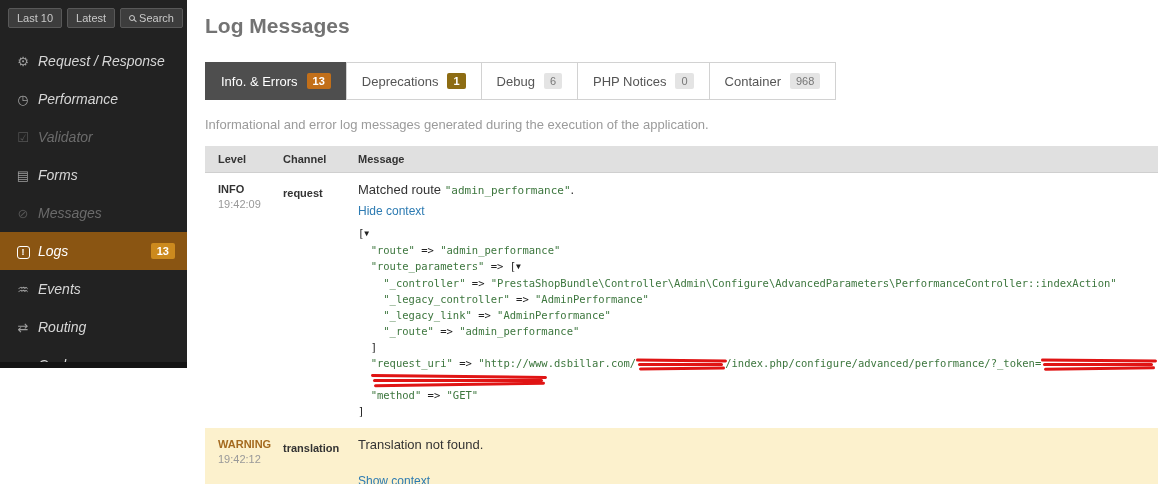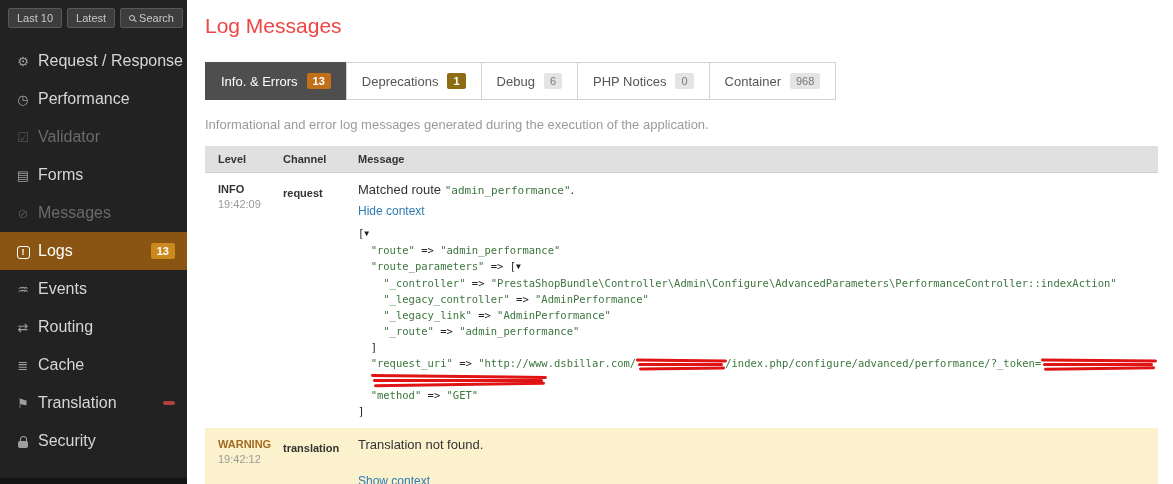--- a/index.html
+++ b/index.html
@@ -1,49 +1,49 @@
 <!DOCTYPE html>
 <html><head>
 <meta charset="utf-8">
 <style>
   * { margin:0; padding:0; box-sizing:border-box; }
   body { font-family:"Liberation Sans","DejaVu Sans",sans-serif; background:#fff; }
   .app { position:relative; width:1173px; height:484px; overflow:hidden; background:#fff; }
 
   
-  .sidebar { position:absolute; left:0; top:0; width:187px; height:484px; background:#222; overflow:hidden; }
+  .sidebar { position:absolute; left:0; top:0; width:187px; height:368px; background:#222; overflow:hidden; }
   .sb-topbar { display:flex; gap:5px; padding:8px 0 8px 8px; }
   .sb-btn { display:inline-flex; align-items:center; gap:4px; background:#3d3d3d; border:1px solid #585858;
             color:#c9c9c9; font-size:11px; padding:3px 8px; border-radius:2px; cursor:pointer;
             font-family:inherit; }
   .mag { width:6px; height:6px; border:1px solid #c9c9c9; border-radius:50%; display:inline-block; position:relative; }
   .mag::after { content:""; position:absolute; width:4px; height:1px; background:#c9c9c9; transform:rotate(45deg); right:-3px; bottom:-1px; }
   .sb-nav { margin-top:6px; }
   .sb-item { display:flex; align-items:center; height:38px; padding-left:13px; cursor:pointer; color:#d6d6d6; }
   .sb-icon { width:20px; font-size:13px; color:#9f9f9f; text-align:center; margin-right:5px; flex:0 0 20px; }
-  .sb-label { font-size:16px; }
+  .sb-label { font-size:14px;font-style:italic; }
   .sb-item.disabled { color:#6b6b6b; cursor:default; }
   .sb-item.disabled .sb-icon { color:#555; }
   .sb-item.active { background:#8a5512; color:#fff; }
   .sb-item.active .sb-icon { color:#fff; }
   .sb-badge { margin-left:auto; margin-right:12px; font-size:11px; font-weight:bold; color:#fff;
               padding:2px 6px; border-radius:2px; }
   .sb-badge.orange { background:#cc8a1e; }
   .sb-badge.red { background:#b0413e; }
   .excl-box { display:inline-flex; width:13px; height:13px; border:1.5px solid currentColor; border-radius:3px;
               align-items:center; justify-content:center; font-size:9px; font-weight:700; }
   .excl-box::before { content:"!"; }
   .lock { display:inline-block; width:10px; height:7px; background:currentColor; border-radius:2px; position:relative; top:2px; }
   .lock::before { content:""; position:absolute; top:-5px; left:1.5px; width:5px; height:5px;
                   border:1.5px solid currentColor; border-bottom:none; border-radius:4px 4px 0 0; }
   .sb-bottom { position:absolute; bottom:0; left:0; width:187px; height:6px; background:#141414; }
 
   
   .main { margin-left:187px; height:484px; overflow:hidden; background:#fff; padding:12px 15px 0 18px; }
-  h1 { font-size:21px; font-weight:400; color:#ef4444; margin:2px 0 16px; }
+  h1 { font-size:21px; font-weight:700; color:#737373; margin:2px 0 16px; }
 
   .tabs { display:flex; }
   .tab { display:inline-flex; align-items:center; gap:9px; padding:10px 15px; background:#fff;
          border:1px solid #d2d2d2; margin-left:-1px; font-size:13px; color:#555; cursor:pointer;
          font-family:inherit;margin-top:8px; }
   .tab:first-child { margin-left:0; }
   .tab.active { background:#4e4e4e; border-color:#4e4e4e; color:#fff; }
   .tab-badge { font-size:11px; padding:2px 6px; border-radius:2px; }
   .b-orange { background:#c26f19; color:#fff; font-weight:bold; }
   .b-olive  { background:#8d6c13; color:#fff; font-weight:bold; }

